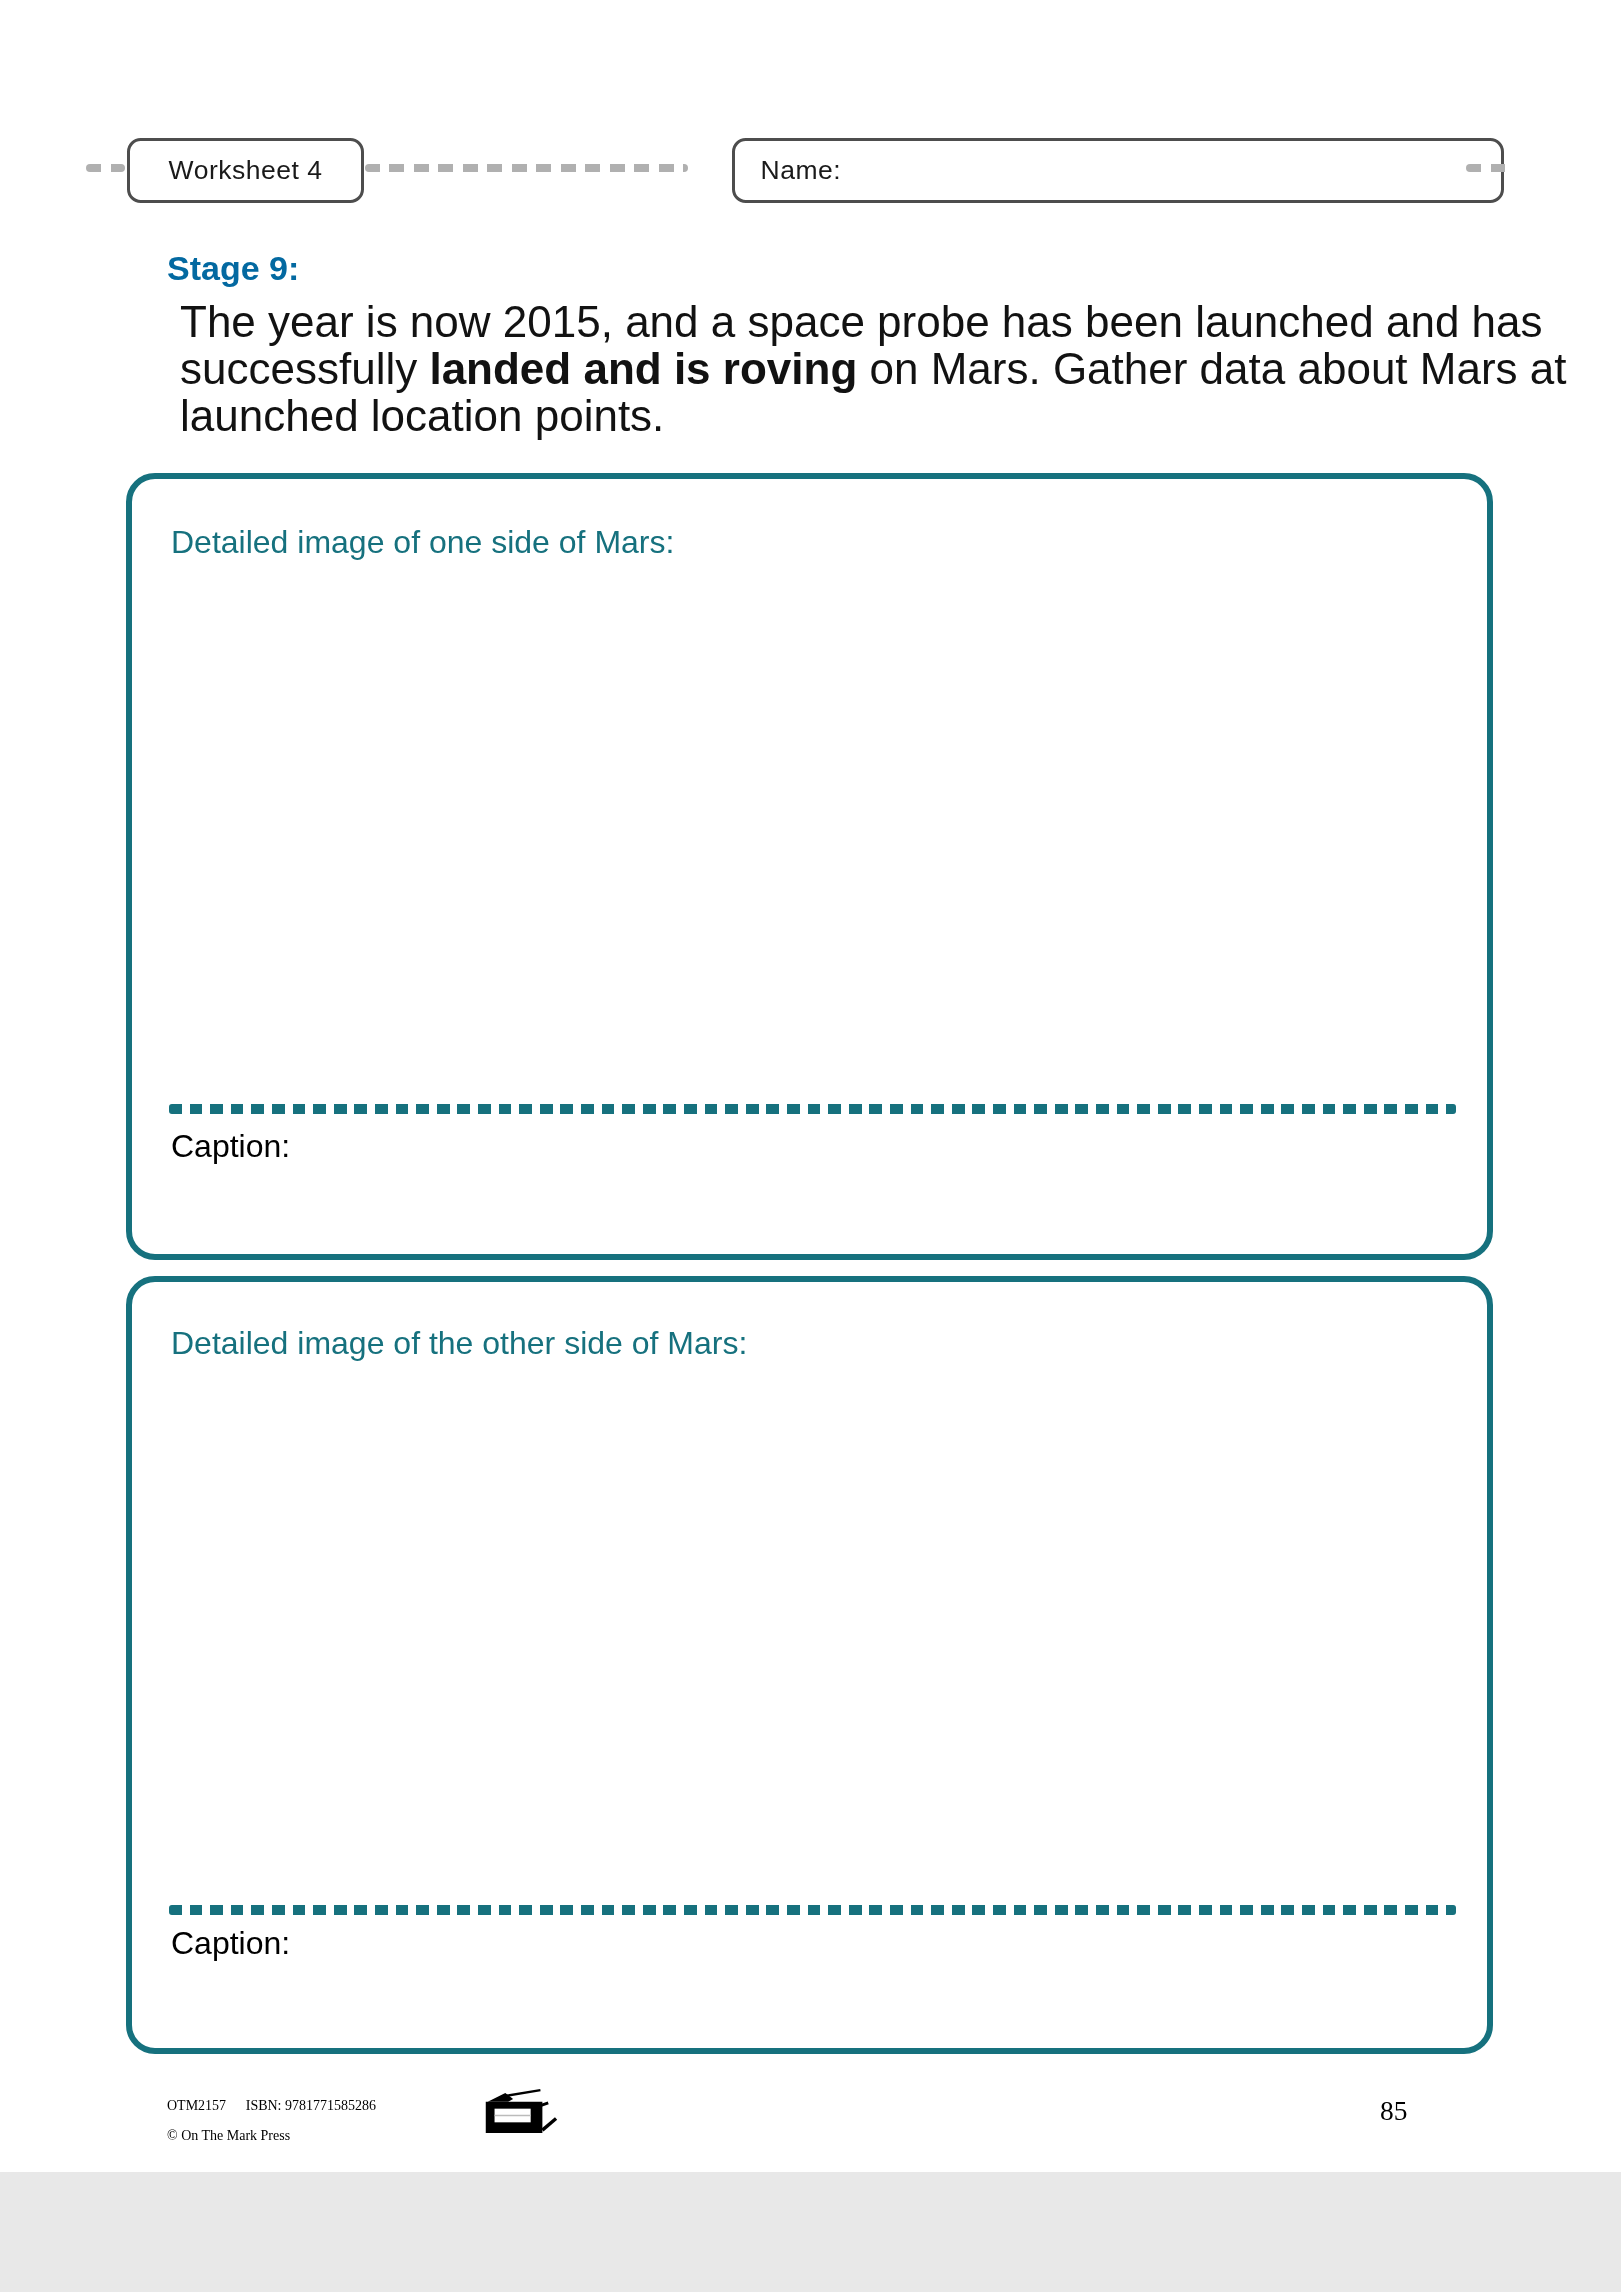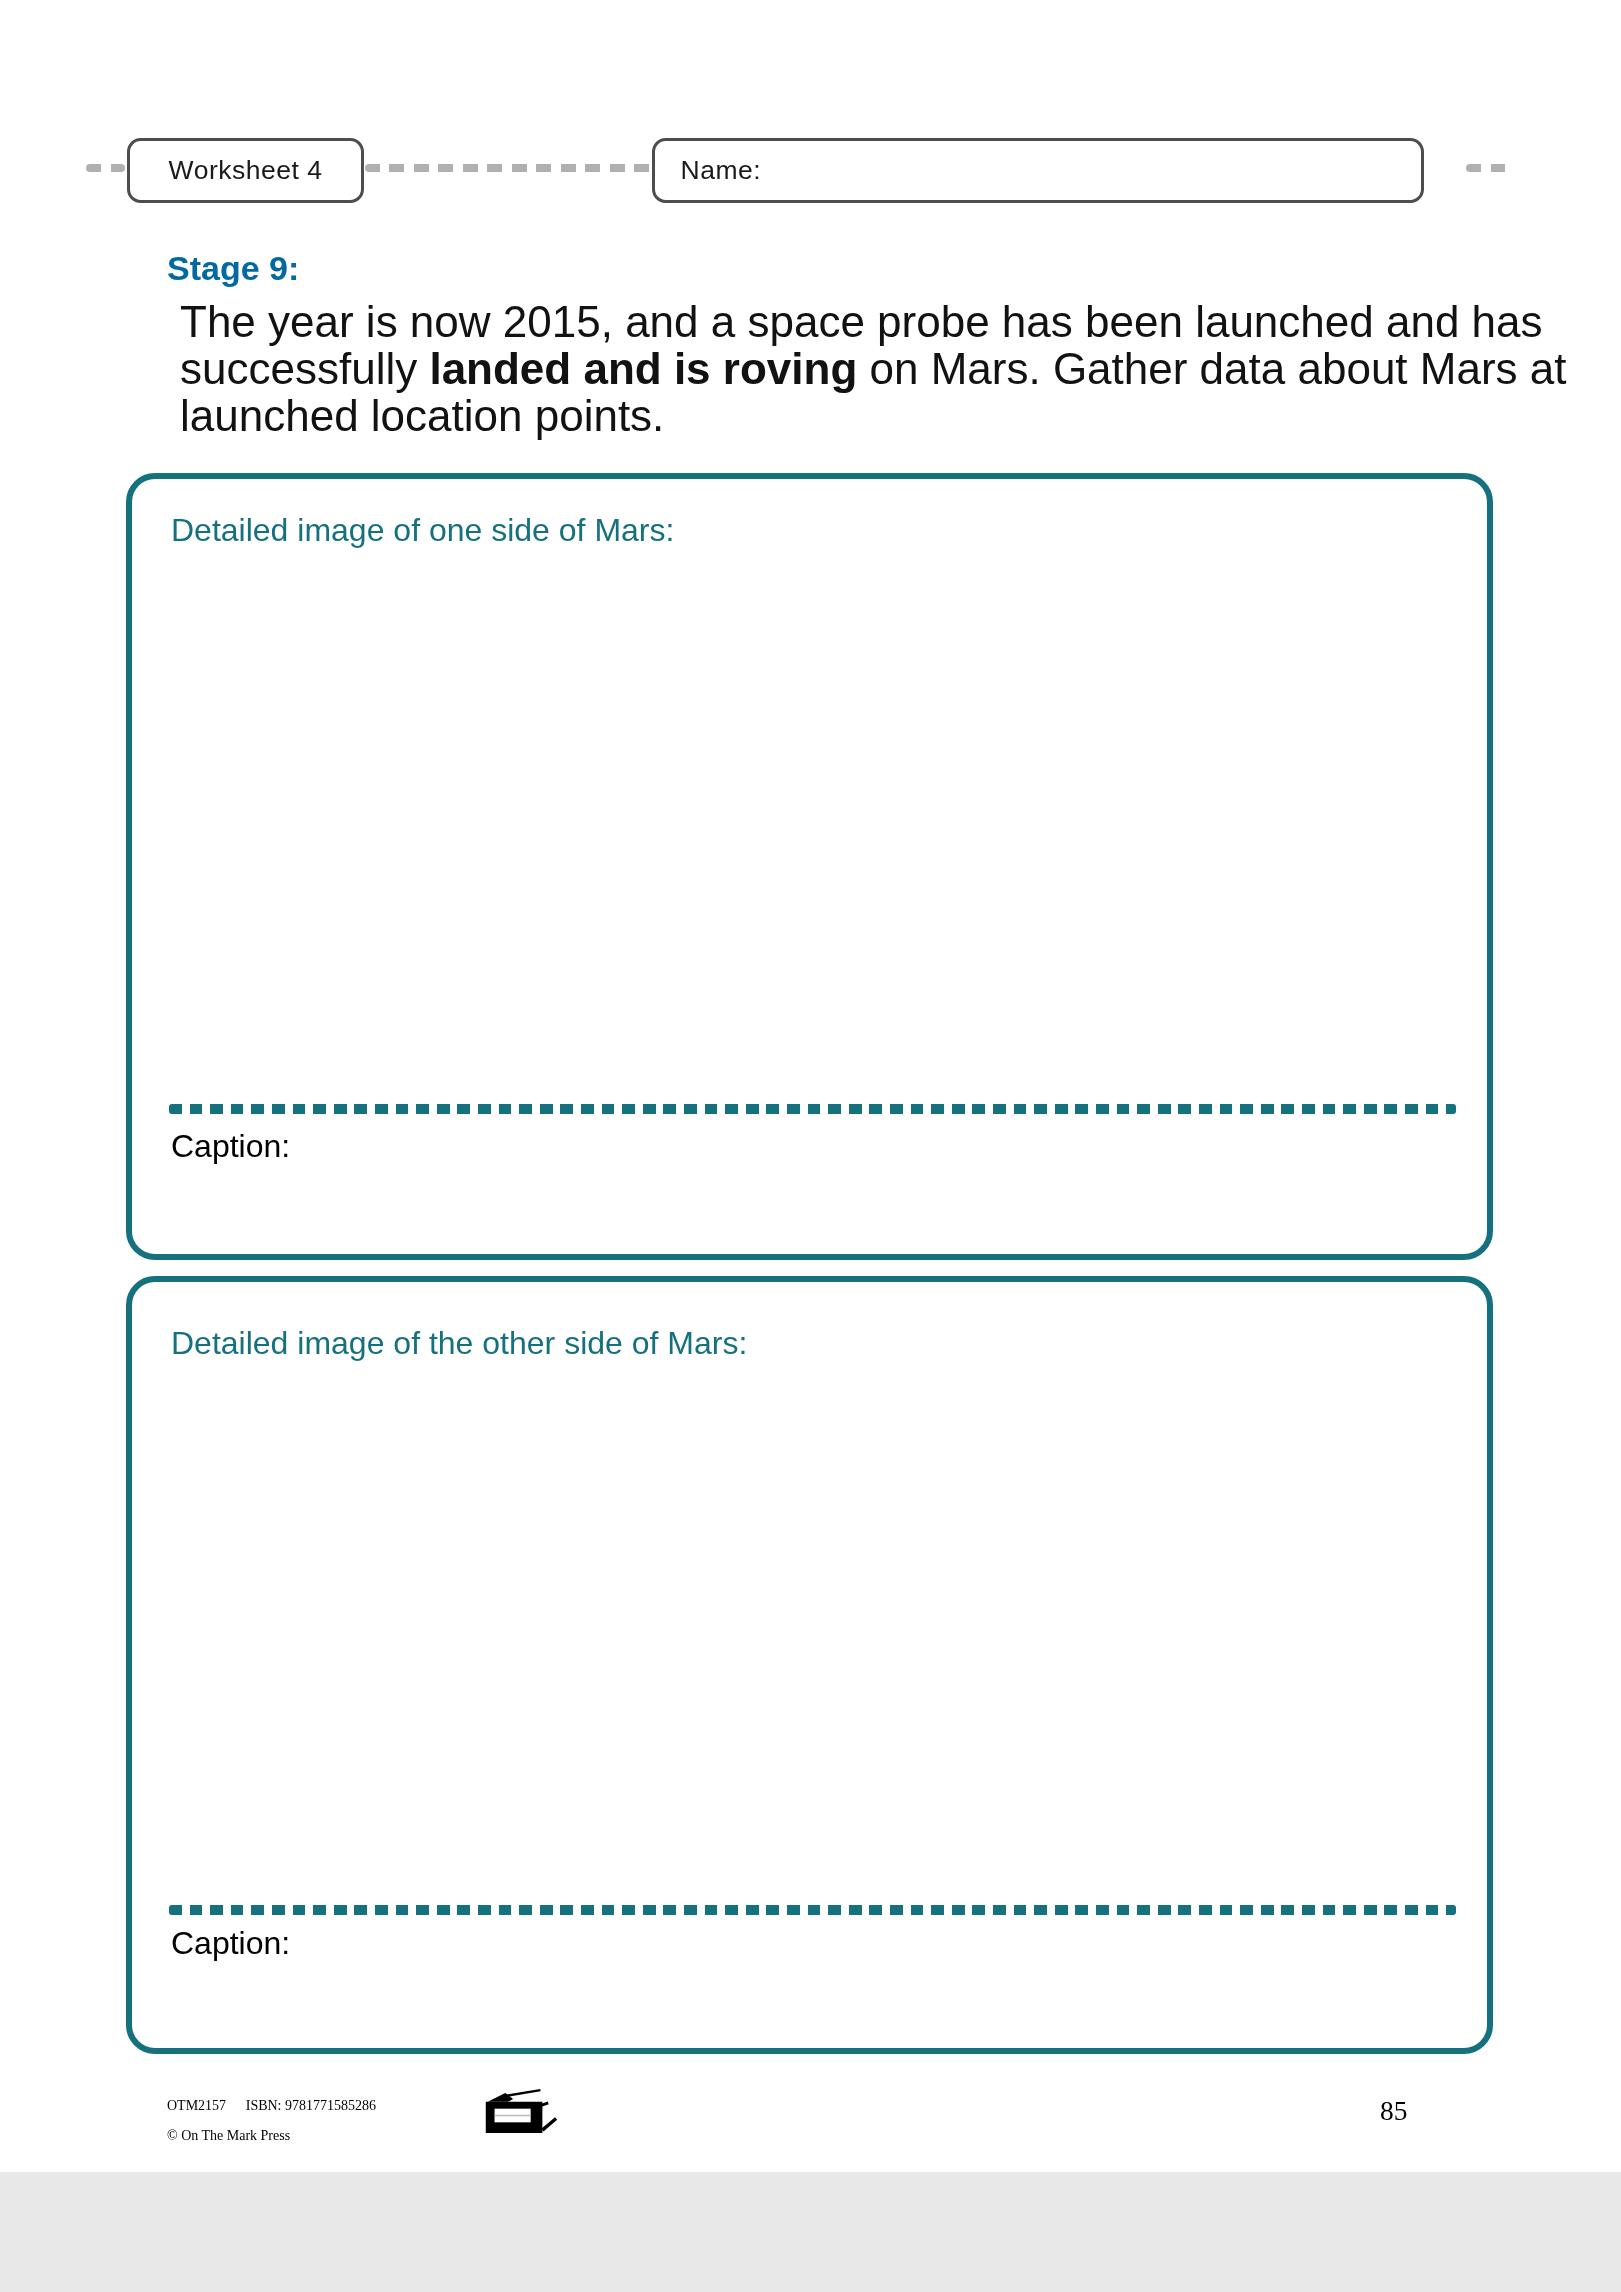--- a/index.html
+++ b/index.html
@@ -16,21 +16,21 @@
     background:repeating-linear-gradient(90deg,#b0b0b0 0 14.7px,rgba(0,0,0,0) 14.7px 24.5px);
   }
   .hdr-box{
     position:absolute;top:138px;height:59px;
     border:3.4px solid #4d4d4d;border-radius:13.7px;
     background:#ffffff;
     display:flex;align-items:center;
     font-size:26.5px;color:#1a1a1a;letter-spacing:0.5px;
   }
   .ws-box{left:127px;width:231px;justify-content:center;}
-  .nm-box{left:652px;width:766px;justify-content:center;}
+  .nm-box{left:732px;width:766px;justify-content:center;}
   .nm-box .nm-label{padding-left:25.5px;}
   
   .stage-heading{
     position:absolute;left:167px;top:249px;
     font-size:34px;font-weight:bold;color:#0369a1;
   }
   .stage-body{
     position:absolute;left:180px;top:298px;
     font-size:44px;line-height:47px;color:#121212;
   }
@@ -40,21 +40,21 @@
     position:absolute;left:126px;width:1367px;
     border:6.9px solid #16717e;border-radius:29px;
     background:#ffffff;box-sizing:border-box;
   }
   .box-1{top:473px;height:787px;}
   .box-2{top:1276px;height:778px;}
   .box-label{
     position:absolute;left:39px;
     font-size:32px;color:#16717e;
   }
-  .box-1 .box-label{top:33px;}
+  .box-1 .box-label{top:45px;}
   .box-2 .box-label{top:43px;}
   .image-area{
     position:absolute;left:13.7px;right:13.7px;
   }
   .box-1 .image-area{top:88px;height:529px;}
   .box-2 .image-area{top:98px;height:519px;}
   .teal-dashes{
     position:absolute;left:37px;right:31px;height:9.8px;border-radius:2.9px;
     background:repeating-linear-gradient(90deg,#16717e 0 12.7px,rgba(0,0,0,0) 12.7px 20.6px);
   }

